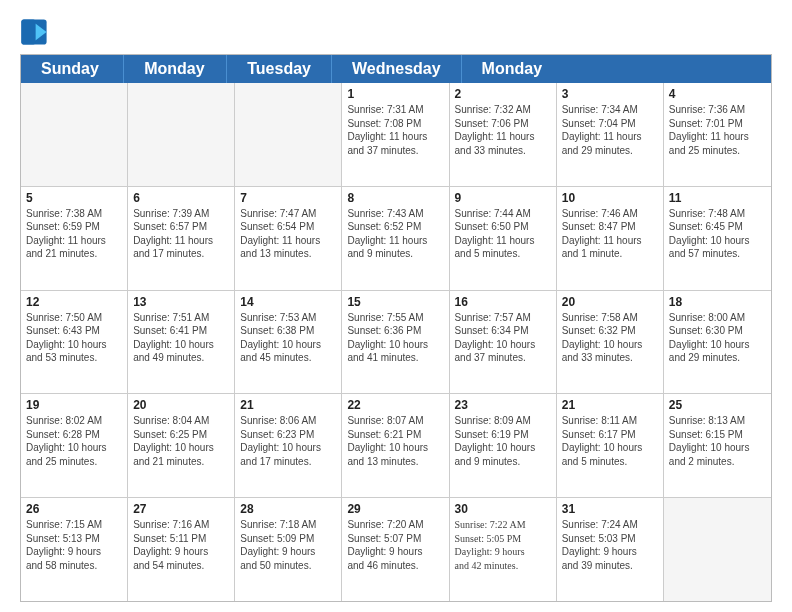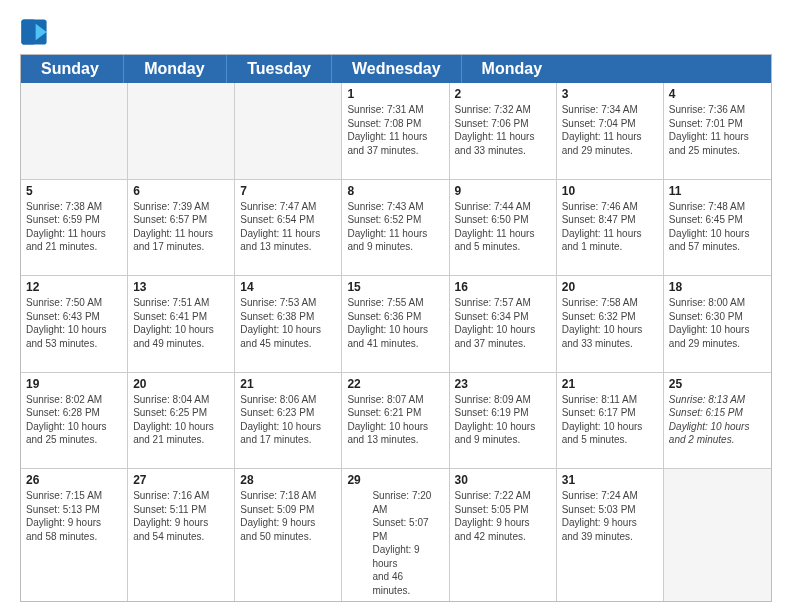--- a/index.html
+++ b/index.html
@@ -304,21 +304,21 @@
           </div>
           <div class="cal-cell">
             <div class="day-num">21</div>
             <div class="cell-info" style="white-space: pre-line;">Sunrise: 8:11 AM
 Sunset: 6:17 PM
 Daylight: 10 hours
 and 5 minutes.</div>
           </div>
           <div class="cal-cell">
             <div class="day-num">25</div>
-            <div class="cell-info" style="white-space: pre-line; font-style: italic;">Sunrise: 8:13 AM
+            <div class="cell-info" style="white-space: pre-line;">Sunrise: 8:13 AM
 Sunset: 6:15 PM
 Daylight: 10 hours
 and 2 minutes.</div>
           </div>
         </div>
         <div class="cal-row">
           <div class="cal-cell">
             <div class="day-num">26</div>
             <div class="cell-info" style="white-space: pre-line;">Sunrise: 7:15 AM
 Sunset: 5:13 PM
@@ -334,28 +334,28 @@
           </div>
           <div class="cal-cell">
             <div class="day-num">28</div>
             <div class="cell-info" style="white-space: pre-line;">Sunrise: 7:18 AM
 Sunset: 5:09 PM
 Daylight: 9 hours
 and 50 minutes.</div>
           </div>
           <div class="cal-cell">
             <div class="day-num">29</div>
-            <div class="cell-info" style="white-space: pre-line; margin-left: 25px;">Sunrise: 7:20 AM
+            <div class="cell-info" style="white-space: pre-line;">Sunrise: 7:20 AM
 Sunset: 5:07 PM
 Daylight: 9 hours
 and 46 minutes.</div>
           </div>
           <div class="cal-cell">
             <div class="day-num">30</div>
-            <div class="cell-info" style="white-space: pre-line;">Sunrise: 7:22 AM
+            <div class="cell-info" style="white-space: pre-line; font-family: Liberation Serif, serif;">Sunrise: 7:22 AM
 Sunset: 5:05 PM
 Daylight: 9 hours
 and 42 minutes.</div>
           </div>
           <div class="cal-cell">
             <div class="day-num">31</div>
             <div class="cell-info" style="white-space: pre-line;">Sunrise: 7:24 AM
 Sunset: 5:03 PM
 Daylight: 9 hours
 and 39 minutes.</div>

